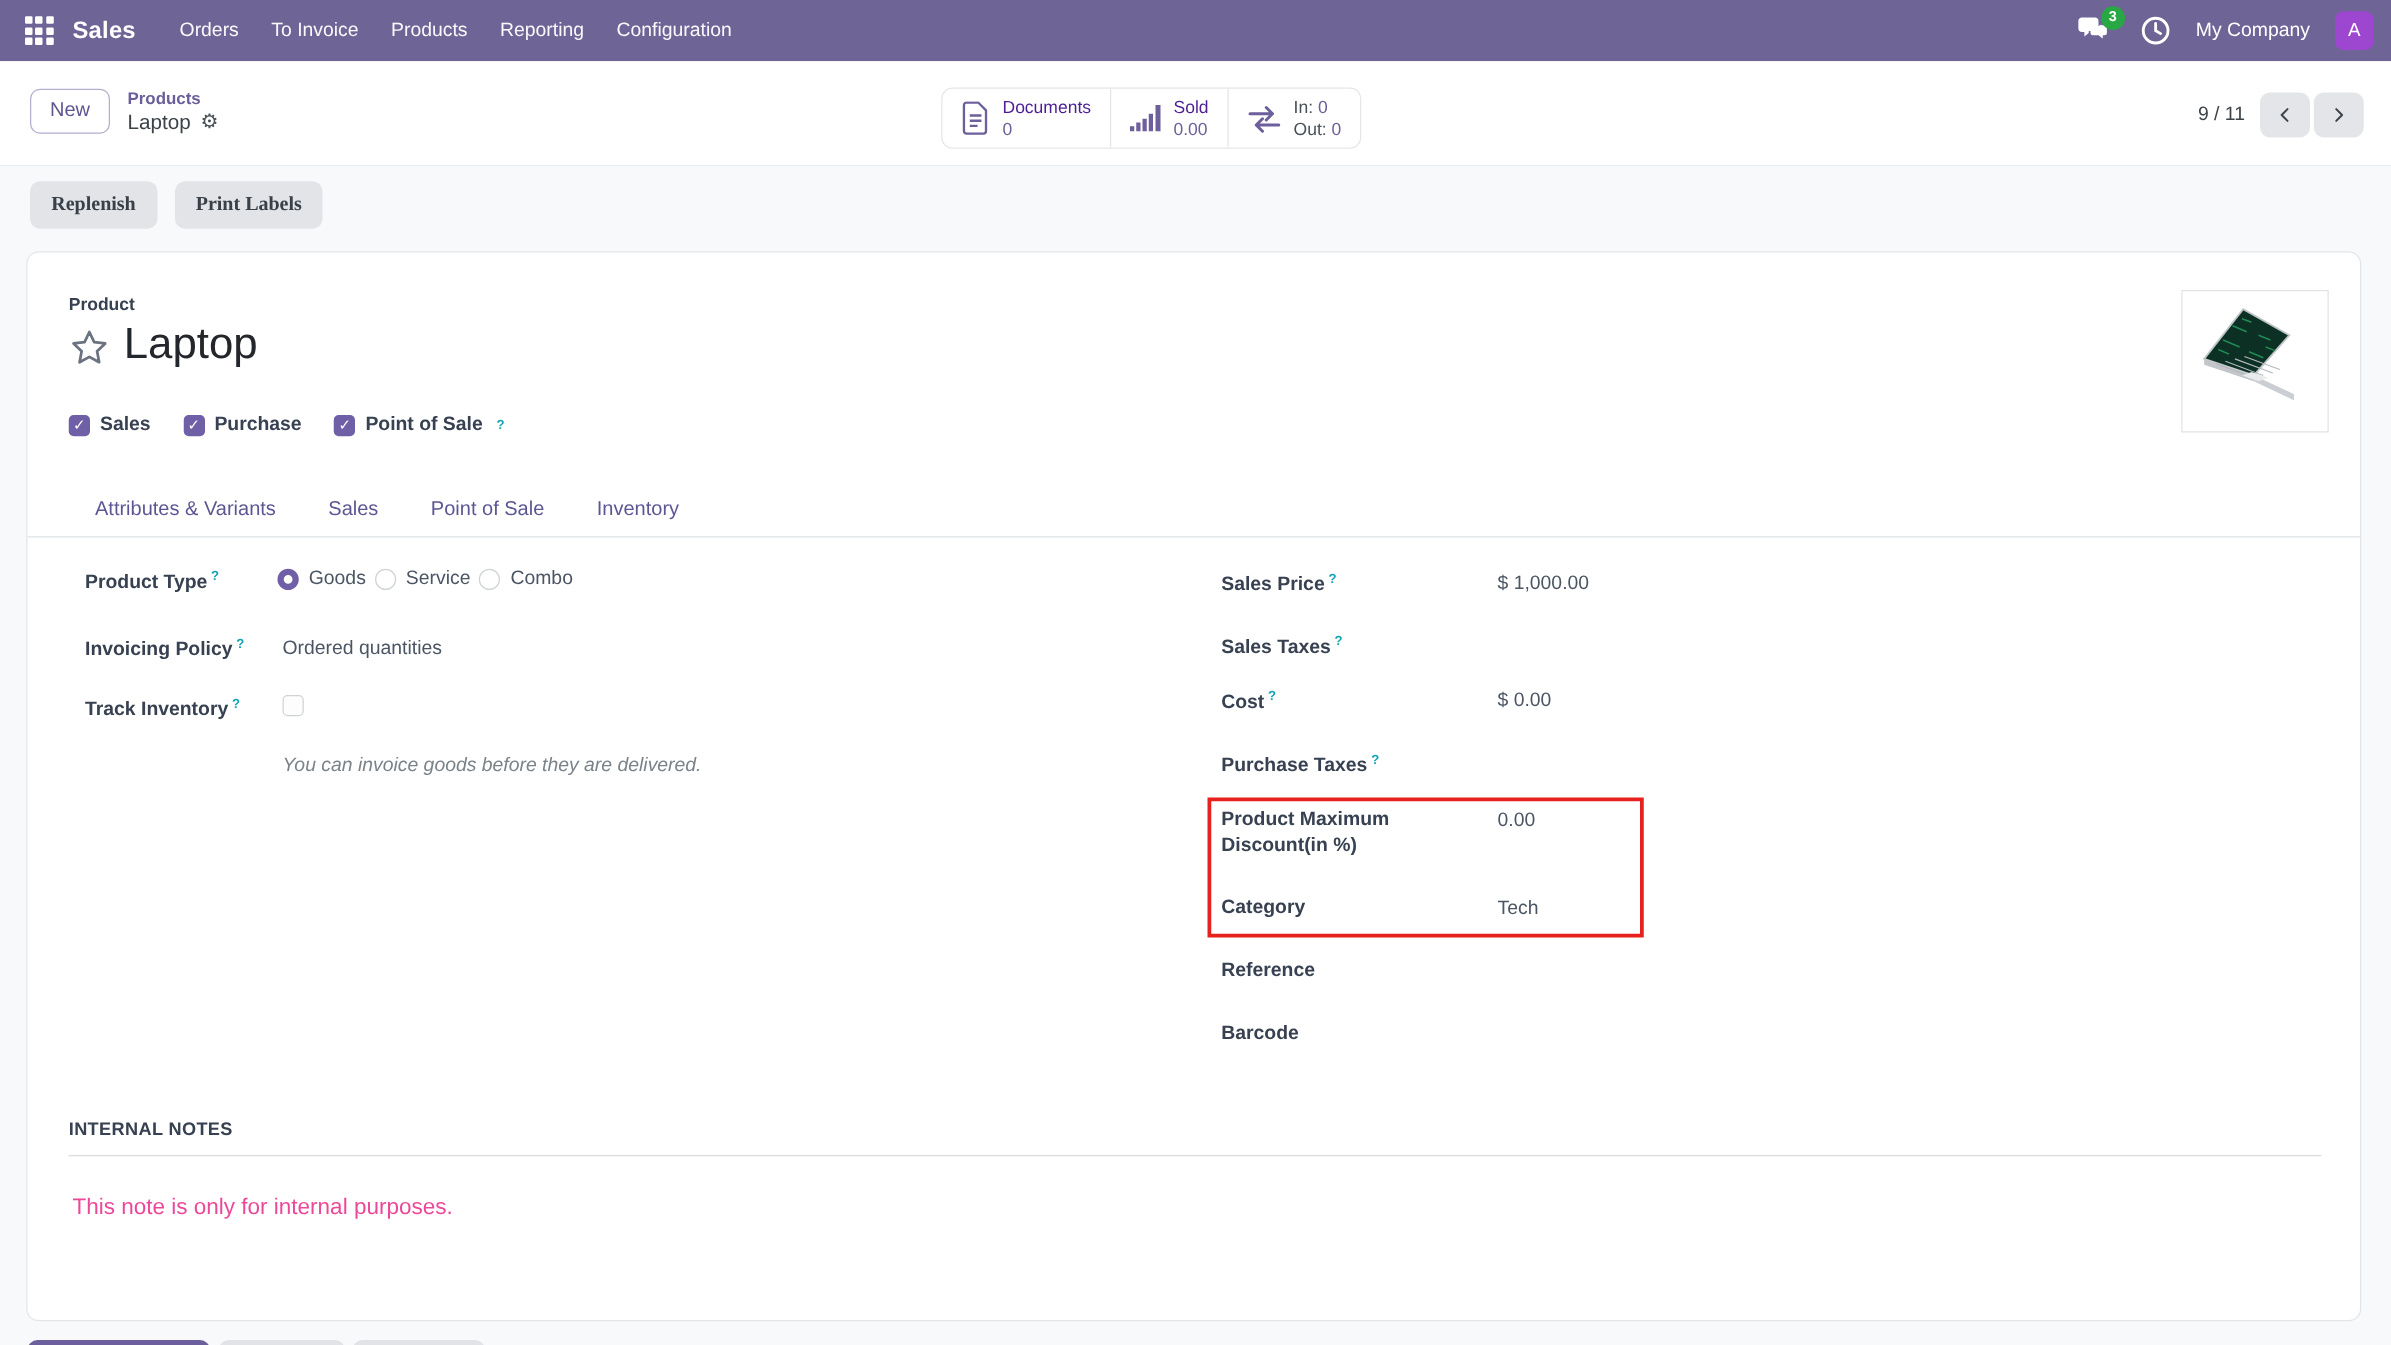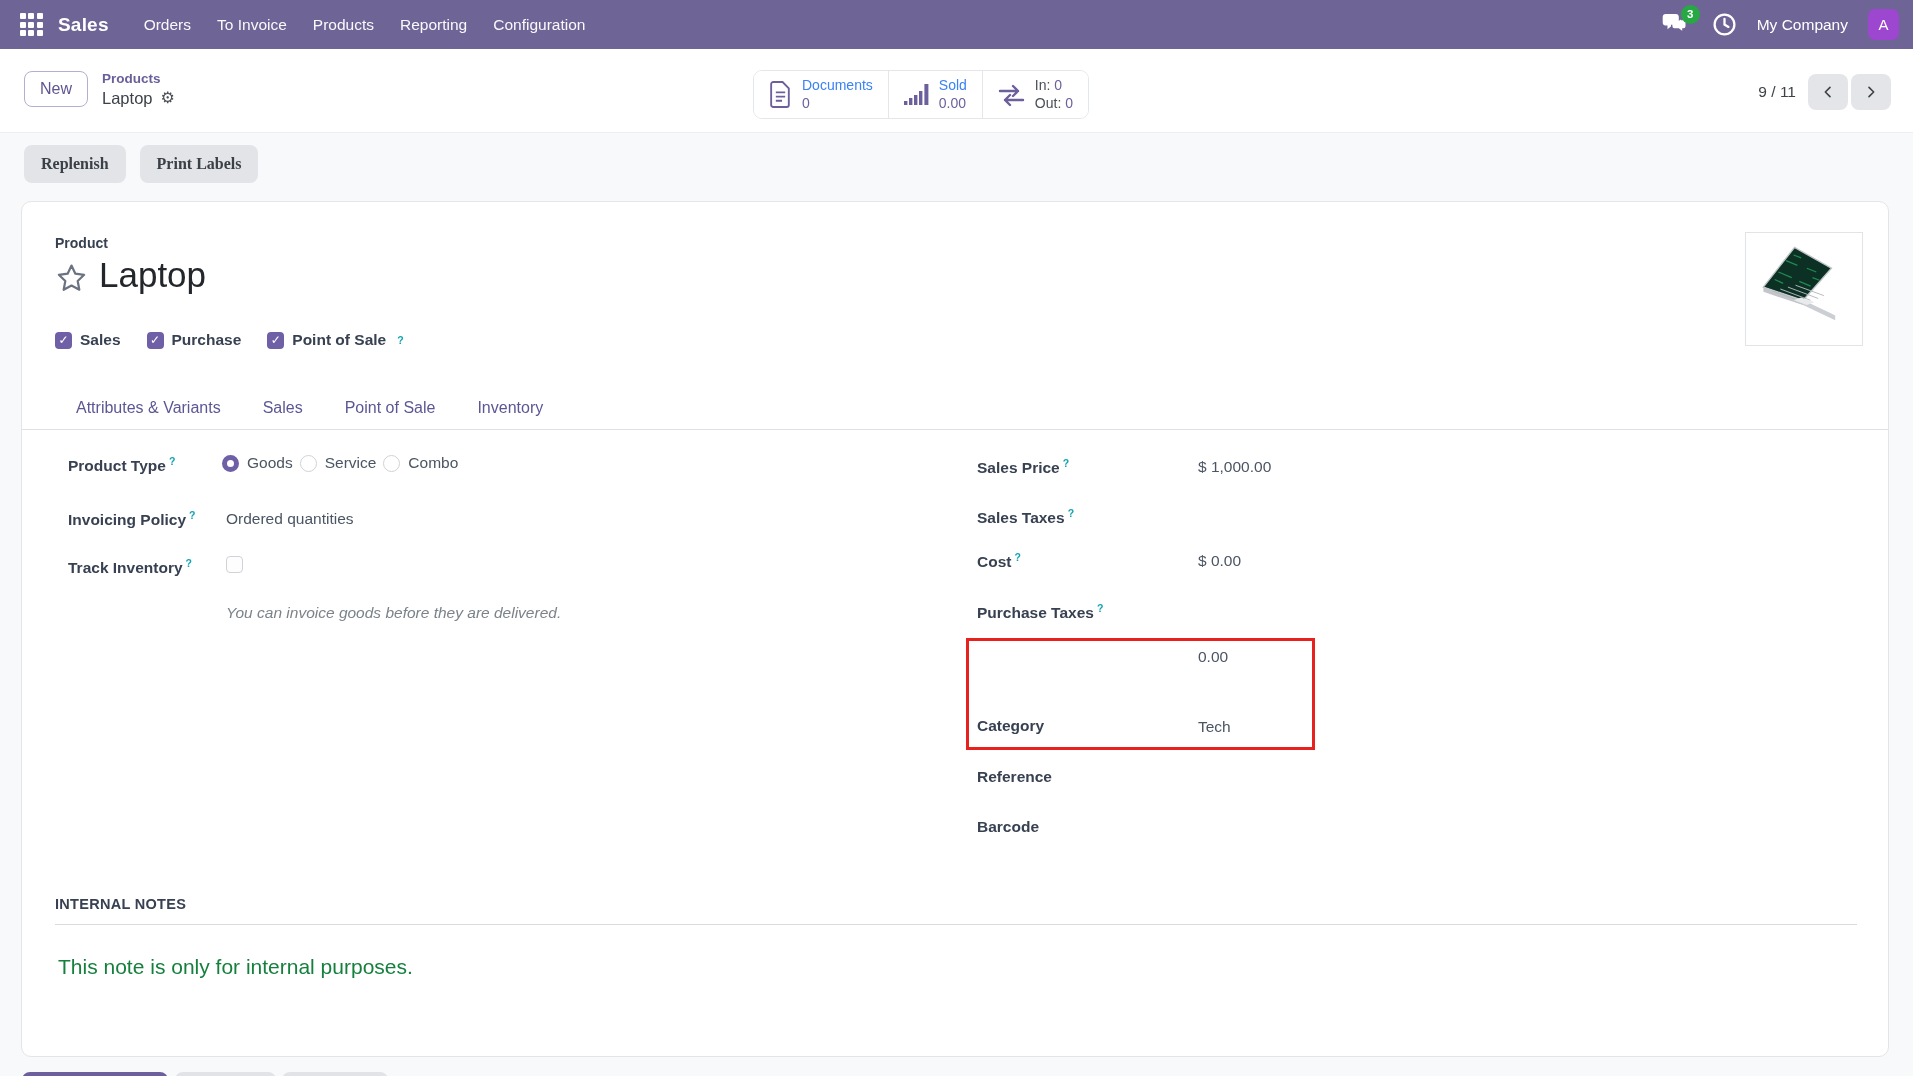--- a/index.html
+++ b/index.html
@@ -35,21 +35,21 @@
   .breadcrumb { margin-left:14px; display:flex; flex-direction:column; line-height:1.25; }
   .bc-parent { font-size:13.5px; color:#6a5f9a; font-weight:600; cursor:pointer; }
   .bc-current { font-size:16.5px; color:#3c4248; display:flex; align-items:center; gap:8px; }
   .gear { font-size:16px; color:#4b5157; cursor:pointer; }
 
   .stat-group { position:absolute; left:753px; top:21px; display:flex; border:1px solid #e4e6e9;
                 border-radius:9px; background:#fff; overflow:hidden; }
   .stat-btn { display:flex; align-items:center; gap:10px; padding:6px 15px; cursor:pointer; background:#fff; }
   .stat-btn + .stat-btn { border-left:1px solid #e4e6e9; }
   .stat-texts { display:flex; flex-direction:column; line-height:1.25; }
-  .stat-label { font-size:14px; color:#3b82f6; }
+  .stat-label { font-size:14px; color:#4c1d95; }
   .stat-value { font-size:14px; color:#6d5f9b; }
   .stat-line { font-size:14px; color:#495057; }
   .stat-line b { font-weight:400; color:#6d5f9b; }
 
   .pager { position:absolute; right:22px; top:25px; display:flex; align-items:center; gap:12px; }
   .pager-count { font-size:15.5px; color:#3c4248; }
   .pager-btns { display:flex; gap:3px; }
   .pager-btn { width:40px; height:36px; background:#e3e5e8; border:none; border-radius:8px;
                display:flex; align-items:center; justify-content:center; cursor:pointer; }
 
@@ -96,21 +96,21 @@
   .radio-label { font-size:15.5px; color:#4b5563; }
 
   .help-note { position:absolute; left:204px; top:402px; font-style:italic; font-size:15.5px; color:#7b838a; }
 
   .highlight-box { position:absolute; left:944px; top:436px; width:349px; height:112px;
                    border:3px solid #e7211d; pointer-events:none; }
 
   .notes-title { position:absolute; left:33px; top:694px; font-size:14.5px; font-weight:700;
                  color:#374151; letter-spacing:.3px; }
   .notes-hr { position:absolute; left:33px; top:722px; width:1802px; border-top:1px solid #d9dbde; }
-  .notes-placeholder { position:absolute; left:36px; top:753px; font-size:21px; color:#15803d; cursor:text; }
+  .notes-placeholder { position:absolute; left:36px; top:753px; font-size:18px; color:#ec4899; cursor:text; }
 
   
   .bottom-btn { position:absolute; top:1072px; height:26px; border-radius:8px 8px 0 0; border:none; cursor:pointer; }
   .bb-primary { left:22px; width:146px; background:#6d5f9e; }
   .bb-g1 { left:175px; width:101px; background:#e1e3e6; }
   .bb-g2 { left:282px; width:106px; background:#e1e3e6; }
 
   svg { display:block; }
 </style>
 </head>
@@ -313,20 +313,21 @@
 
     <div class="flabel right-label" style="top:304px"><span>Sales Taxes</span><sup class="help">?</sup></div>
     <div class="fvalue right-value" style="top:306px"></div>
 
     <div class="flabel right-label" style="top:348px"><span>Cost</span><sup class="help">?</sup></div>
     <div class="fvalue right-value" style="top:350px">$ 0.00</div>
 
     <div class="flabel right-label" style="top:399px"><span>Purchase Taxes</span><sup class="help">?</sup></div>
     <div class="fvalue right-value" style="top:401px"></div>
 
+    <div class="flabel right-label" style="top:444px">Product Maximum Discount(in %)</div>
     <div class="fvalue right-value" style="top:446px">0.00</div>
 
     <div class="flabel right-label" style="top:514px">Category</div>
     <div class="fvalue right-value" style="top:516px">Tech</div>
 
     <div class="flabel right-label" style="top:565px">Reference</div>
     <div class="fvalue right-value" style="top:567px"></div>
 
     <div class="flabel right-label" style="top:615px">Barcode</div>
     <div class="fvalue right-value" style="top:617px"></div>

